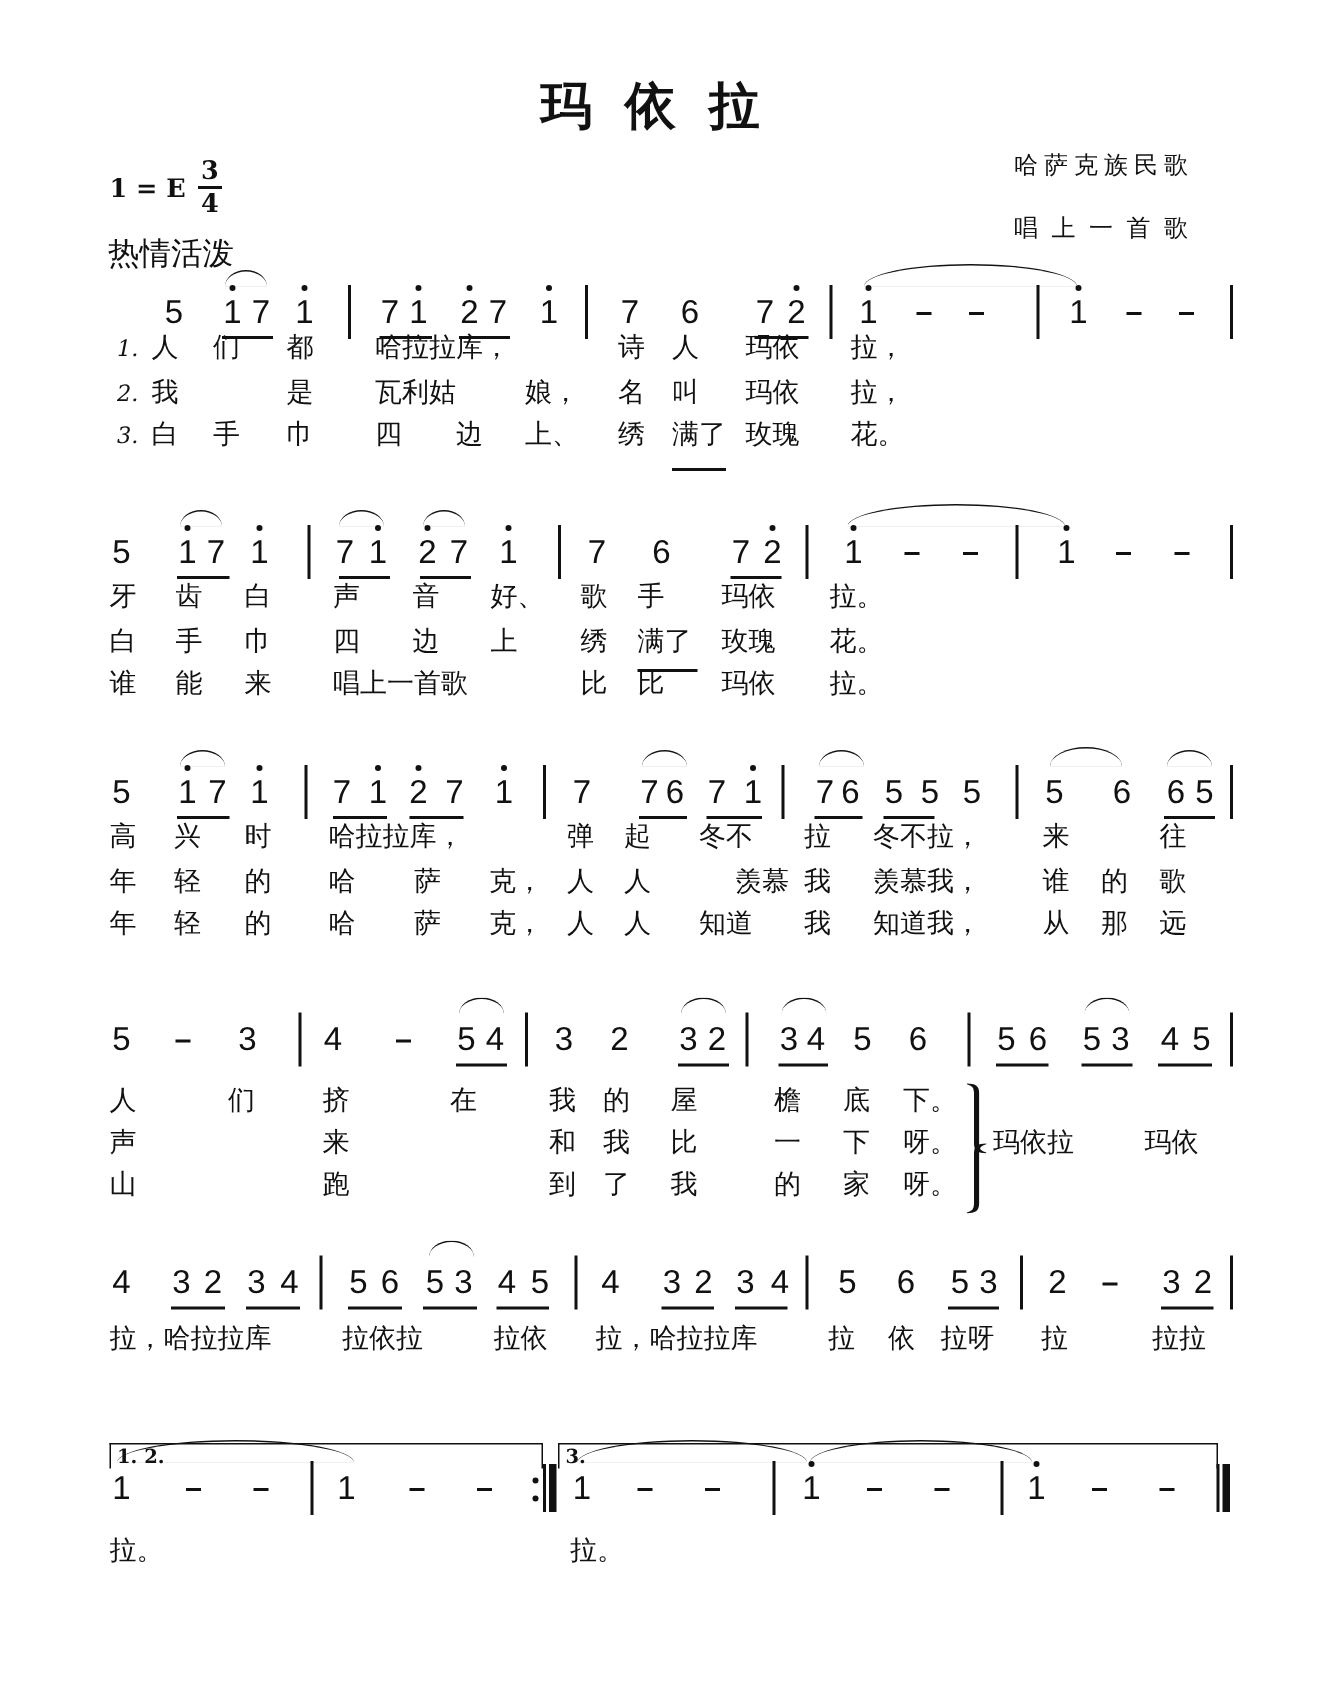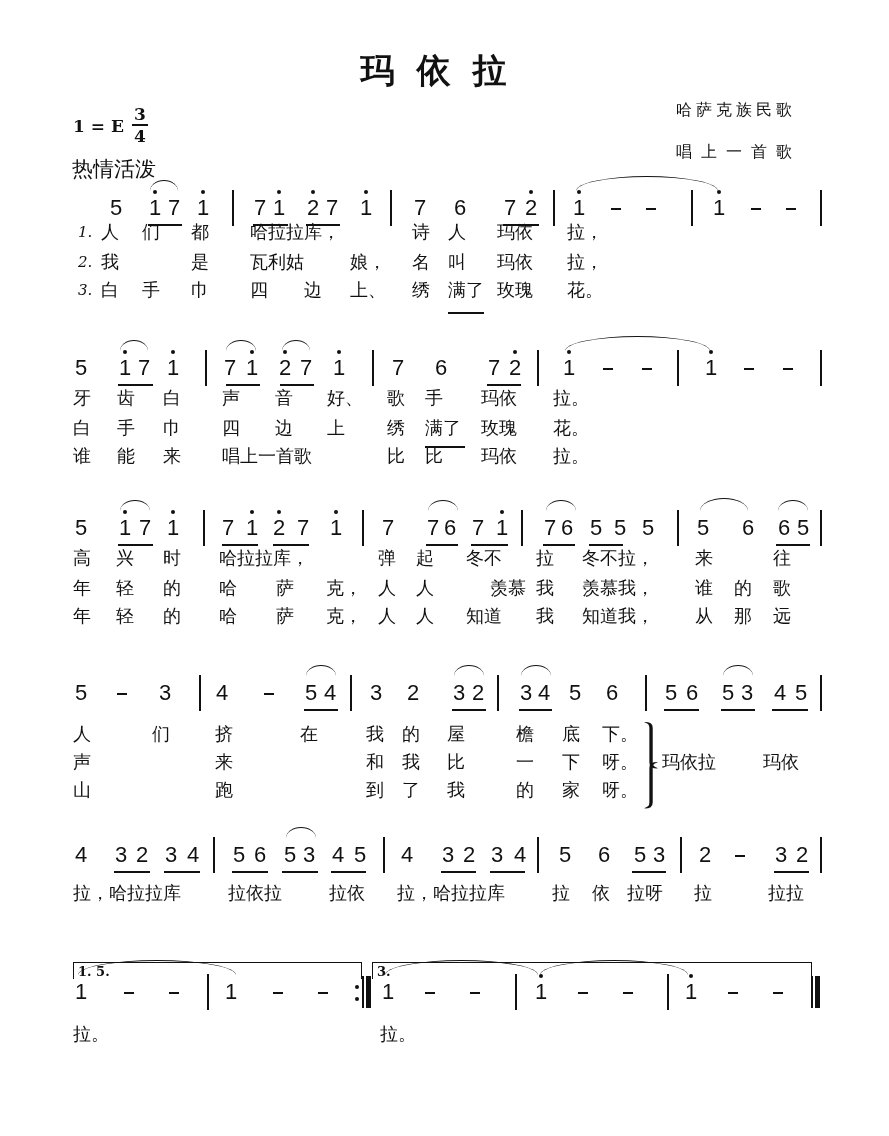--- a/index.html
+++ b/index.html
@@ -375,21 +375,21 @@
     <div class="dash" style="left: 773px; top: 992px;"></div>
     <div class="bar" style="left: 207px; top: 974px; height: 36px;"></div>
     <div class="bar" style="left: 515px; top: 974px; height: 36px;"></div>
     <div class="bar" style="left: 667px; top: 974px; height: 36px;"></div>
     <div class="slur" style="left: 78px; width: 158px; height: 14px; top: 960px;"></div>
     <div class="slur" style="left: 385px; width: 153px; height: 14px; top: 960px;"></div>
     <div class="slur" style="left: 540px; width: 148px; height: 14px; top: 960px;"></div>
     <div class="lyric" style="left: 73px; top: 1024px;">拉。</div>
     <div class="lyric" style="left: 380px; top: 1024px;">拉。</div>
     <div class="volta closed" style="left: 73px; width: 287px; top: 962px; height: 16px;"></div>
-    <div class="volta-label" style="left: 78px; top: 964px;">1. 5.</div>
+    <div class="volta-label" style="left: 78px; top: 964px;">1. 2.</div>
     <div class="volta closed" style="left: 372px; width: 438px; top: 962px; height: 16px;"></div>
     <div class="volta-label" style="left: 377px; top: 964px;">3.</div>
     <div class="rdot" style="left: 355px; top: 985px;"></div>
     <div class="rdot" style="left: 355px; top: 997px;"></div>
     <div class="bar" style="left: 362px; top: 976px; height: 32px;"></div>
     <div class="thick" style="left: 366px; top: 976px; height: 32px;"></div>
     <div class="bar" style="left: 811px; top: 976px; height: 32px;"></div>
     <div class="thick" style="left: 815px; top: 976px; height: 32px;"></div>
   </div>
 

